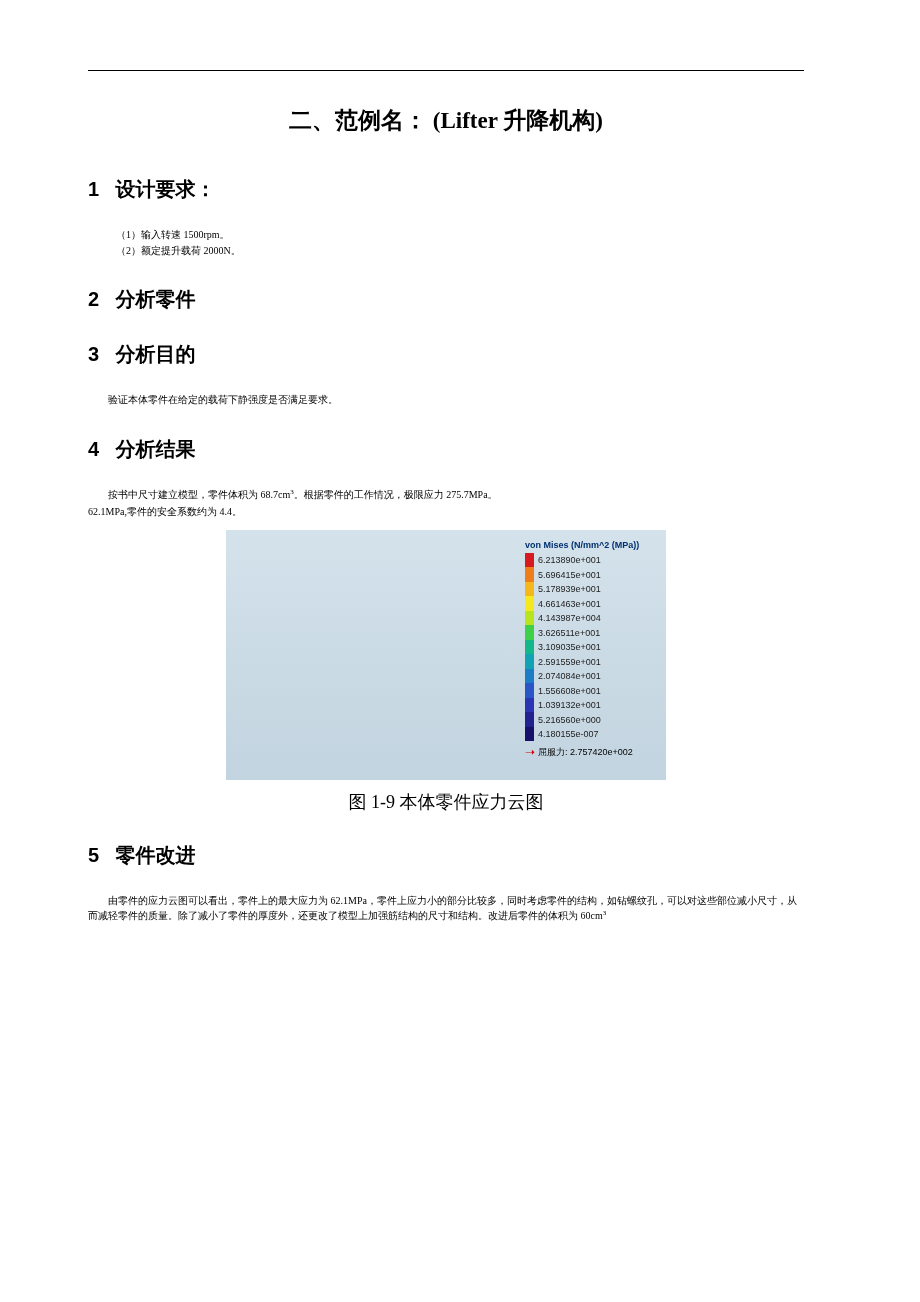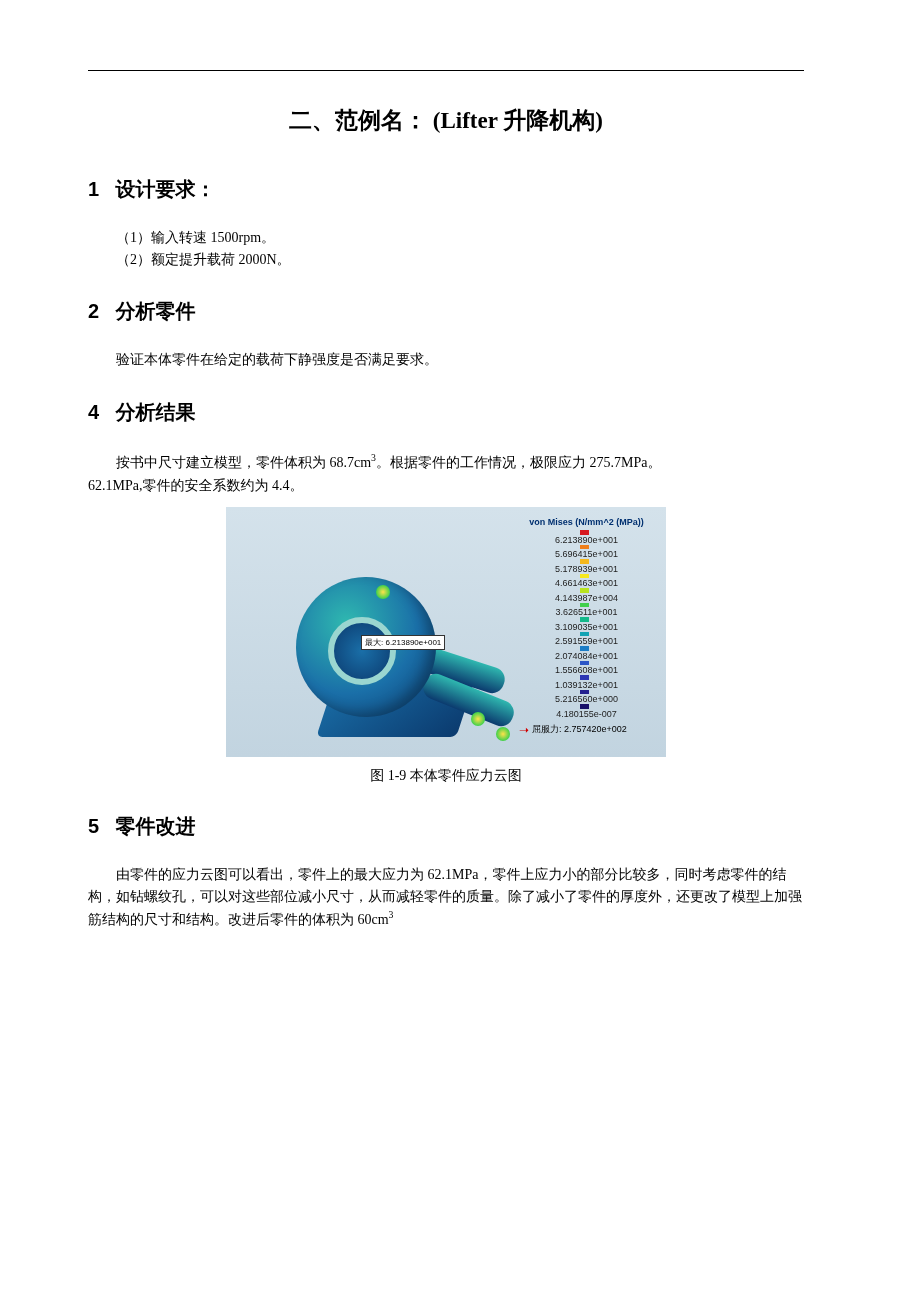--- a/index.html
+++ b/index.html
@@ -28,21 +28,21 @@
     font-family: Arial, "Microsoft YaHei", sans-serif;
     font-size: 20px;
     font-weight: bold;
     margin: 28px 0 24px 0;
   }
   .h2-num {
     display: inline-block;
     width: 22px;
   }
   .body-block {
-    font-size: 14px;
+    font-size: 10px;
     line-height: 1.55;
   }
   .indent-block {
     padding-left: 28px;
   }
   .para {
     margin: 0 0 2px 0;
     text-indent: 2em;
   }
   .para-no-indent {
@@ -134,38 +134,37 @@
     left: 105px;
     top: 98px;
     background: #fff;
     border: 1px solid #333;
     font-size: 8px;
     padding: 1px 3px;
     font-family: Arial, sans-serif;
   }
   .legend {
     position: absolute;
-    right: 12px;
+    right: 6px;
     top: 10px;
     width: 135px;
     font-family: Arial, sans-serif;
-    text-align: center;
+    text-align: left;
   }
   .legend-title {
     font-size: 9px;
     color: #003070;
     font-weight: bold;
     margin-bottom: 3px;
     white-space: nowrap;
   }
   .legend-row {
     display: flex;
     align-items: center;
     height: 14.5px;
-    flex-direction: column;
   }
   .legend-swatch {
     width: 9px;
     height: 14.5px;
     margin-right: 4px;
   }
   .legend-label {
     font-size: 9px;
     color: #222;
     white-space: nowrap;
@@ -175,21 +174,21 @@
     align-items: center;
     margin-top: 4px;
     font-size: 9px;
   }
   .yield-arrow {
     color: #d00000;
     font-size: 12px;
     margin-right: 3px;
   }
   .caption {
-    font-size: 14px;
+    font-size: 18px;
     margin-top: 6px;
   }
   sup { font-size: 0.7em; }
 </style>
 </head>
 <body>
 
 <div class="page">
   <div class="rule"></div>
 
@@ -202,48 +201,41 @@
   <div class="body-block indent-block">
     <p class="para-no-indent">（1）输入转速 1500rpm。</p>
     <p class="para-no-indent">（2）额定提升载荷 2000N。</p>
   </div>
 
   <div class="h2">
     <span class="h2-num">2</span>
     <span>分析零件</span>
   </div>
 
+  <div class="h2">
+    <span class="h2-num">3</span>
+    <span>分析目的</span>
+  </div>
   <div class="body-block">
     <p class="para">验证本体零件在给定的载荷下静强度是否满足要求。</p>
   </div>
 
   <div class="h2">
     <span class="h2-num">4</span>
     <span>分析结果</span>
   </div>
   <div class="body-block">
     <p class="para">
       <span>按书中尺寸建立模型，零件体积为 68.7cm</span><sup>3</sup><span>。根据零件的工作情况，极限应力 275.7MPa。</span>
     </p>
     <p class="para-no-indent">62.1MPa,零件的安全系数约为 4.4。</p>
   </div>
 
   <div class="figure-wrap">
     <div class="figure">
-      <div class="model">
-        <div class="model-base"></div>
-        <div class="model-arm1"></div>
-        <div class="model-arm2"></div>
-        <div class="model-body"></div>
-        <div class="model-hub"></div>
-        <div class="hotspot hs1"></div>
-        <div class="hotspot hs2"></div>
-        <div class="hotspot hs3"></div>
-        <div class="callout">最大: 6.213890e+001</div>
-      </div>
       <div class="legend">
         <div class="legend-title">von Mises (N/mm^2 (MPa))</div>
         <div id="legend-rows">
             <div class="legend-row">
               <div class="legend-swatch" style="background: rgb(215, 25, 32);"></div>
               <div class="legend-label">6.213890e+001</div>
             </div>
             <div class="legend-row">
               <div class="legend-swatch" style="background: rgb(239, 126, 26);"></div>
               <div class="legend-label">5.696415e+001</div>

